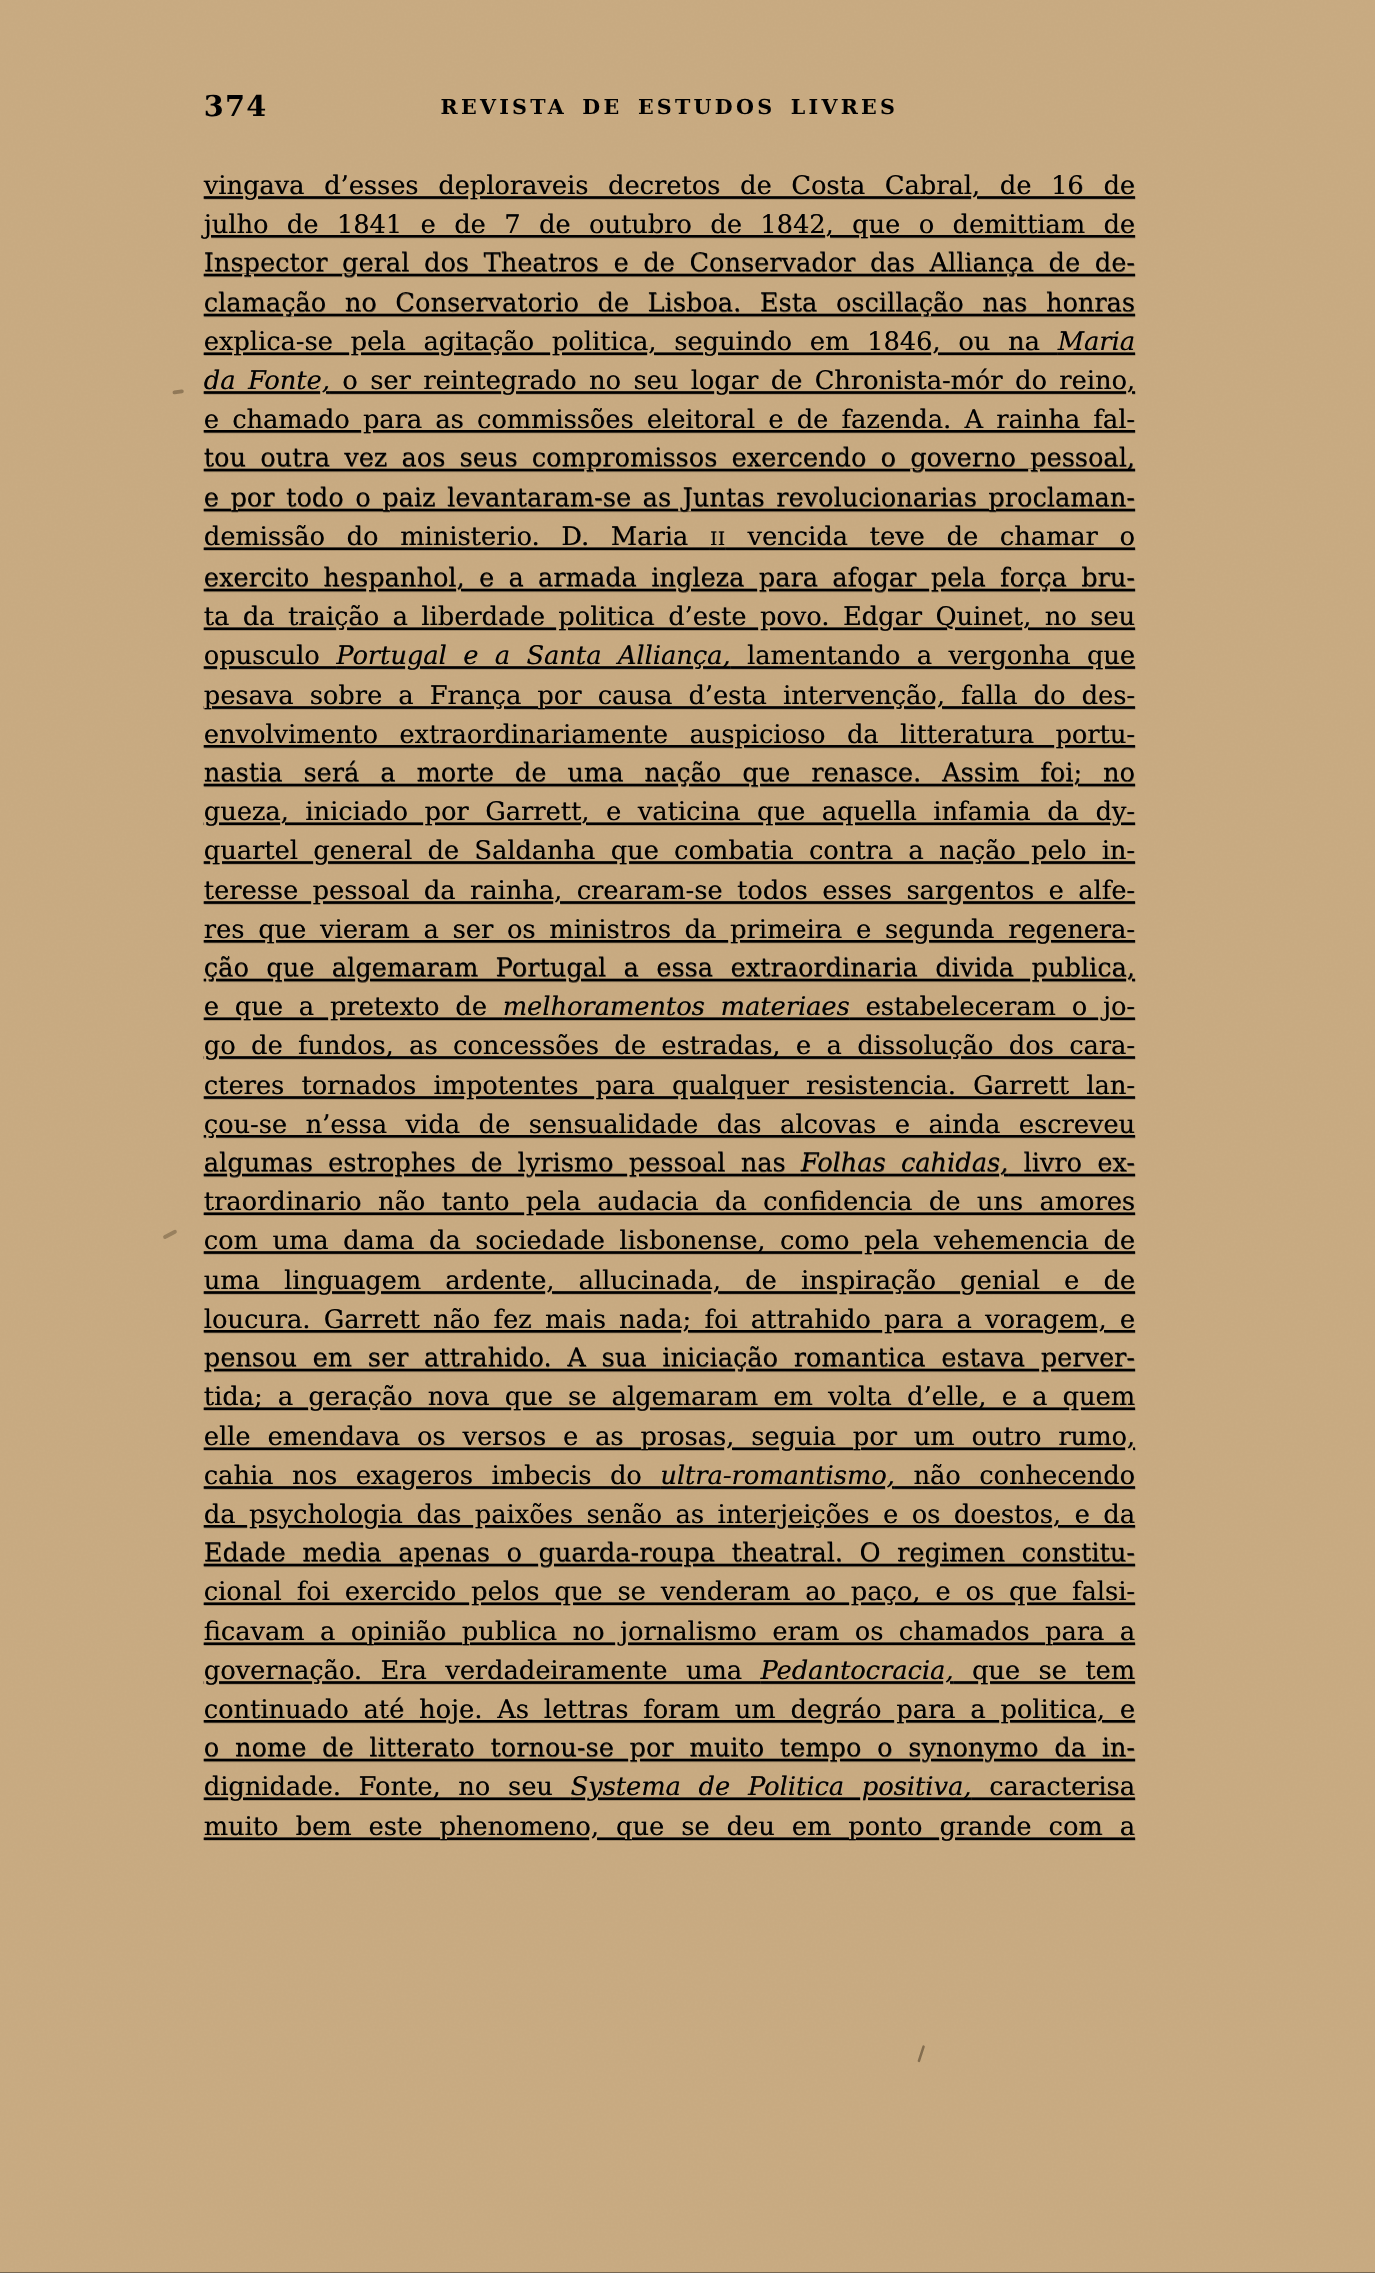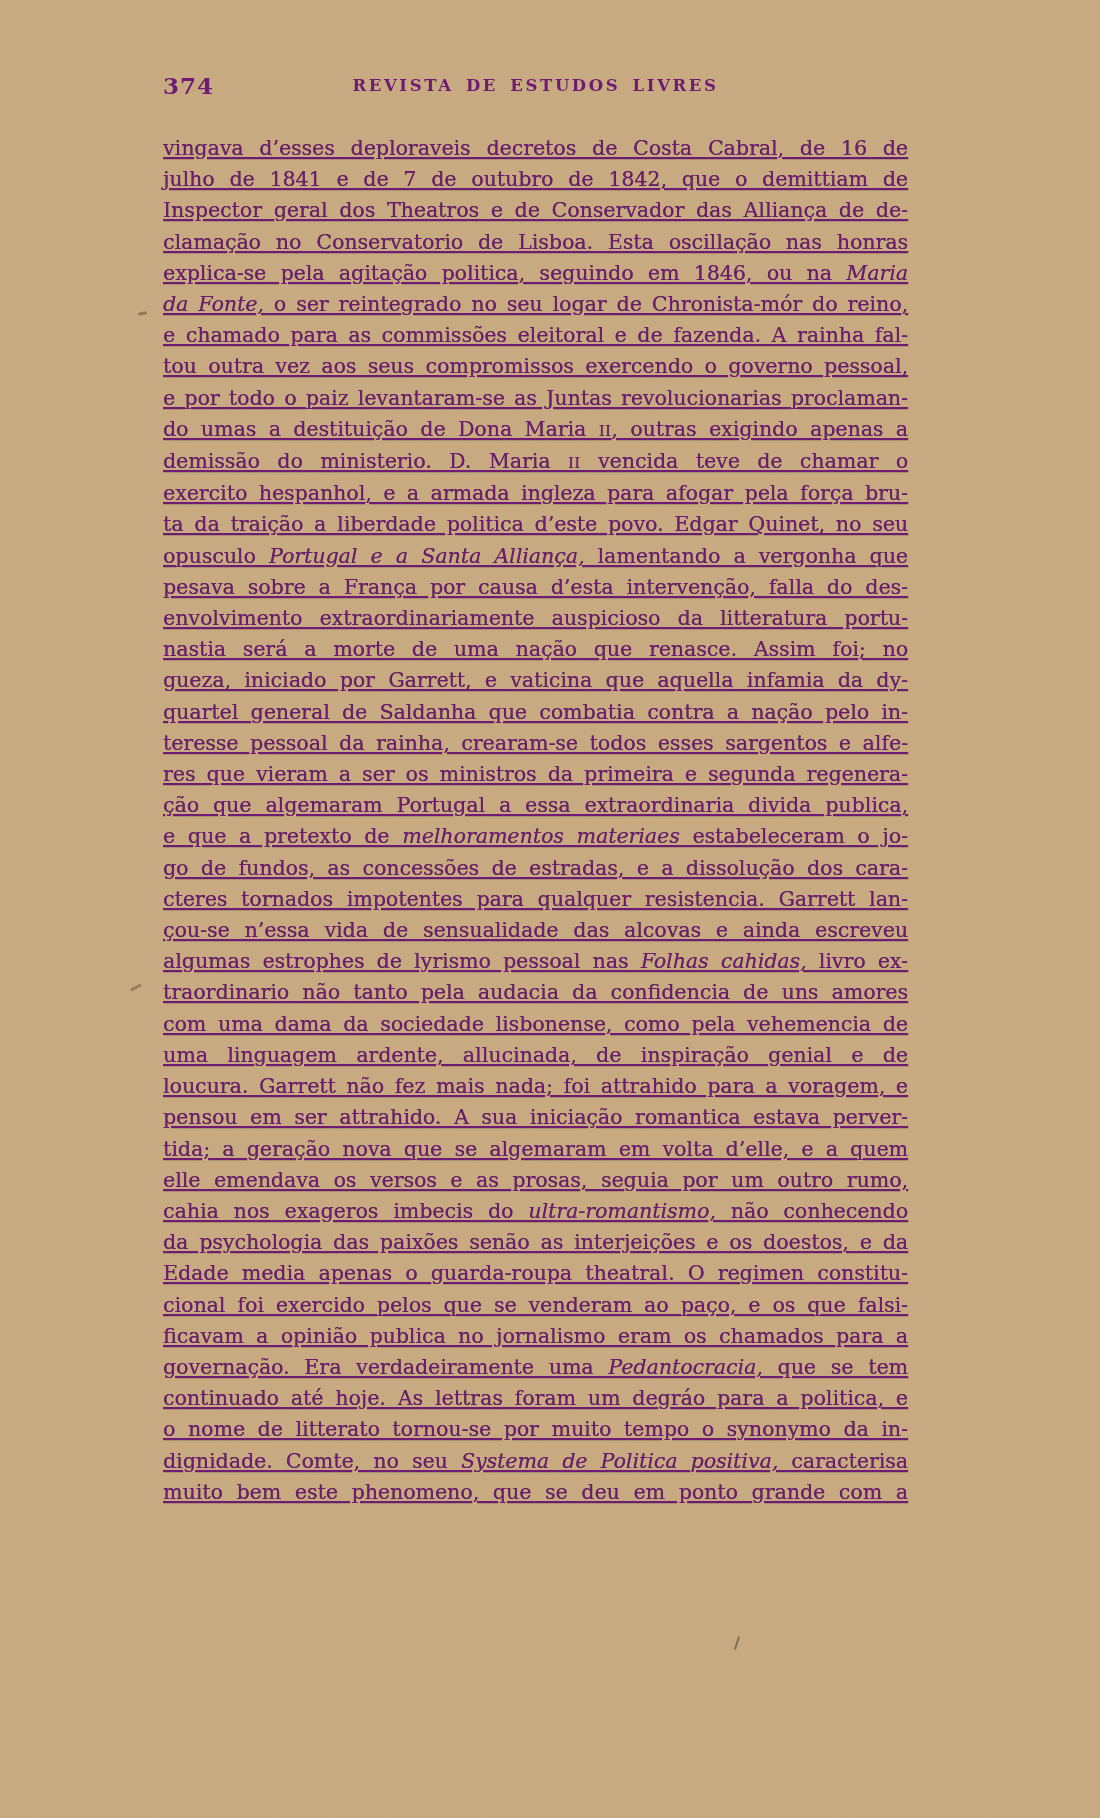--- a/index.html
+++ b/index.html
@@ -6,21 +6,21 @@
     margin: 0;
     padding: 0;
     background: #2c2115;
   }
   .page {
     position: relative;
     width: 1100px;
     height: 1818px;
     overflow: hidden;
     font-family: "DejaVu Serif", "Liberation Serif", serif;
-    color: #701a75;
+    color: #000000;
     background:
       linear-gradient(to bottom, rgba(96,74,48,0.28) 0, rgba(96,74,48,0.0) 46px),
       linear-gradient(to top, rgba(78,58,36,0.32) 0, rgba(78,58,36,0.10) 34px, rgba(0,0,0,0) 80px),
       linear-gradient(90deg, rgba(136,108,72,0.55) 0, rgba(150,122,84,0.38) 28px, rgba(164,136,98,0.22) 70px, rgba(0,0,0,0) 140px),
       linear-gradient(to left, #160f08 0px, #160f08 7px, #2b1d10 13px, rgba(56,39,22,0.88) 22px, rgba(88,65,41,0.62) 48px, rgba(122,95,62,0.38) 86px, rgba(146,118,82,0.18) 128px, rgba(0,0,0,0) 170px),
       radial-gradient(ellipse at 48% 52%, #d9c096 0%, #cfb28a 42%, #c6a87f 74%, #b3placement 100%, #b29270 100%);
     background-color: #c9ac83;
   }
   .noise-overlay {
     position: absolute;
@@ -131,21 +131,20 @@
   <div class="body-text">
       <div class="line"><span>vingava d’esses deploraveis decretos de Costa Cabral, de 16 de</span></div>
       <div class="line"><span>julho de 1841 e de 7 de outubro de 1842, que o demittiam de</span></div>
       <div class="line"><span>Inspector geral dos Theatros e de Conservador das Alliança de de-</span></div>
       <div class="line"><span>clamação no Conservatorio de Lisboa. Esta oscillação nas honras</span></div>
       <div class="line"><span>explica-se pela agitação politica, seguindo em 1846, ou na </span><span class="it">Maria</span></div>
       <div class="line"><span class="it">da Fonte,</span><span> o ser reintegrado no seu logar de Chronista-mór do reino,</span></div>
       <div class="line"><span>e chamado para as commissões eleitoral e de fazenda. A rainha fal-</span></div>
       <div class="line"><span>tou outra vez aos seus compromissos exercendo o governo pessoal,</span></div>
       <div class="line"><span>e por todo o paiz levantaram-se as Juntas revolucionarias proclaman-</span></div>
-      <div class="line"><span>do umas a destituição de Dona Maria </span><span class="sc">II</span><span>, outras exigindo apenas a</span></div>
       <div class="line"><span>demissão do ministerio. D. Maria </span><span class="sc">II</span><span> vencida teve de chamar o</span></div>
       <div class="line"><span>exercito hespanhol, e a armada ingleza para afogar pela força bru-</span></div>
       <div class="line"><span>ta da traição a liberdade politica d’este povo. Edgar Quinet, no seu</span></div>
       <div class="line"><span>opusculo </span><span class="it">Portugal e a Santa Alliança,</span><span> lamentando a vergonha que</span></div>
       <div class="line"><span>pesava sobre a França por causa d’esta intervenção, falla do des-</span></div>
       <div class="line"><span>envolvimento extraordinariamente auspicioso da litteratura portu-</span></div>
       <div class="line"><span>nastia será a morte de uma nação que renasce. Assim foi; no</span></div>
       <div class="line"><span>gueza, iniciado por Garrett, e vaticina que aquella infamia da dy-</span></div>
       <div class="line"><span>quartel general de Saldanha que combatia contra a nação pelo in-</span></div>
       <div class="line"><span>teresse pessoal da rainha, crearam-se todos esses sargentos e alfe-</span></div>
@@ -164,21 +163,21 @@
       <div class="line"><span>tida; a geração nova que se algemaram em volta d’elle, e a quem</span></div>
       <div class="line"><span>elle emendava os versos e as prosas, seguia por um outro rumo,</span></div>
       <div class="line"><span>cahia nos exageros imbecis do </span><span class="it">ultra-romantismo,</span><span> não conhecendo</span></div>
       <div class="line"><span>da psychologia das paixões senão as interjeições e os doestos, e da</span></div>
       <div class="line"><span>Edade media apenas o guarda-roupa theatral. O regimen constitu-</span></div>
       <div class="line"><span>cional foi exercido pelos que se venderam ao paço, e os que falsi-</span></div>
       <div class="line"><span>ficavam a opinião publica no jornalismo eram os chamados para a</span></div>
       <div class="line"><span>governação. Era verdadeiramente uma </span><span class="it">Pedantocracia,</span><span> que se tem</span></div>
       <div class="line"><span>continuado até hoje. As lettras foram um degráo para a politica, e</span></div>
       <div class="line"><span>o nome de litterato tornou-se por muito tempo o synonymo da in-</span></div>
-      <div class="line"><span>dignidade. Comte, no seu </span><span class="it">Systema de Politica positiva,</span><span> caracterisa</span></div>
+      <div class="line"><span>dignidade. Fonte, no seu </span><span class="it">Systema de Politica positiva,</span><span> caracterisa</span></div>
       <div class="line"><span>muito bem este phenomeno, que se deu em ponto grande com a</span></div>
     </div>
 
   <div class="pen-mark mark-slash"></div>
   <div class="pen-mark mark-dash-1"></div>
   <div class="pen-mark mark-dash-2"></div>
 
 </div>
 
 </body></html>

